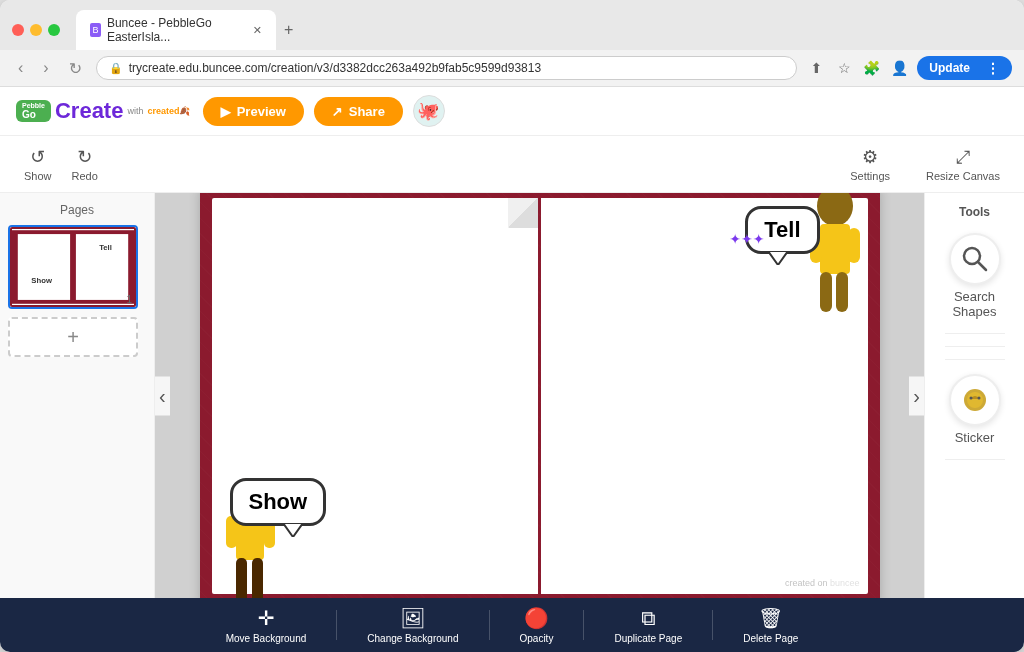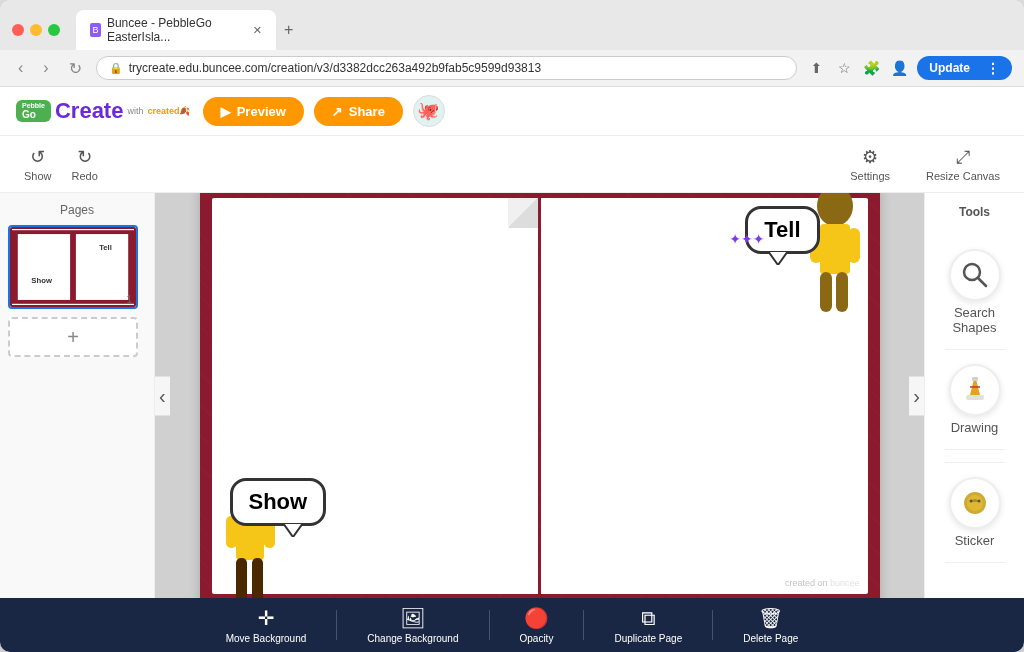--- a/index.html
+++ b/index.html
@@ -83,21 +83,21 @@
     .created-on { position: absolute; bottom: 18px; right: 20px; font-size: 9px; color: #aaa; opacity: 0.7; }
 
     
     .bottom-toolbar { background: #1a2744; padding: 8px 20px; display: flex; align-items: center; justify-content: center; gap: 30px; }
     .bottom-tool { display: flex; flex-direction: column; align-items: center; gap: 3px; cursor: pointer; color: white; font-size: 10px; }
     .bottom-tool-icon { font-size: 20px; }
     .bottom-separator { width: 1px; height: 30px; background: rgba(255,255,255,0.2); }
 
     
     .right-panel { width: 100px; background: white; border-left: 1px solid #eee; display: flex; flex-direction: column; align-items: center; padding: 12px 8px; gap: 4px; }
-    .right-panel-title { font-size: 12px; color: #555; font-weight: 600; text-align: center; margin-bottom: 20px; }
+    .right-panel-title { font-size: 12px; color: #555; font-weight: 600; text-align: center; margin-bottom: 4px; }
     .tool-item { display: flex; flex-direction: column; align-items: center; gap: 4px; cursor: pointer; padding: 6px; border-radius: 8px; width: 80px; }
     .tool-circle { width: 52px; height: 52px; border-radius: 50%; border: 2px solid #eee; display: flex; align-items: center; justify-content: center; font-size: 26px; background: white; box-shadow: 0 2px 6px rgba(0,0,0,0.1); }
     .tool-label { font-size: 13px; color: #555; text-align: center; }
     .tool-divider { width: 60px; height: 1px; background: #eee; margin: 4px 0; }
   </style>
 </head>
 <body>
 
 <div class="browser-window">
 
@@ -291,31 +291,20 @@
             <svg width="30" height="30" viewBox="0 0 30 30">
               <circle cx="12" cy="12" r="8" fill="none" stroke="#555" stroke-width="2.5"></circle>
               <line x1="18" y1="18" x2="26" y2="26" stroke="#555" stroke-width="2.5" stroke-linecap="round"></line>
             </svg>
           </div>
           <span class="tool-label">Search Shapes</span>
         </div>
 
         <div class="tool-divider"></div>
 
-        <div class="tool-item">
-          <div class="tool-circle">
-            <svg width="30" height="30" viewBox="0 0 30 30">
-              <rect x="6" y="20" width="18" height="5" rx="2" fill="#e0e0e0"></rect>
-              <polygon points="10,20 20,20 16,4 14,4" fill="#e8a020"></polygon>
-              <rect x="12" y="2" width="6" height="4" rx="1" fill="#d0d0d0"></rect>
-              <line x1="10" y1="12" x2="20" y2="12" stroke="#c0392b" stroke-width="1.5"></line>
-            </svg>
-          </div>
-          <span class="tool-label">Drawing</span>
-        </div>
 
         <div class="tool-divider"></div>
 
 
         <div class="tool-divider"></div>
 
         <div class="tool-item">
           <div class="tool-circle">
             <svg width="30" height="30" viewBox="0 0 30 30">
               <circle cx="15" cy="15" r="11" fill="#c8a020" opacity="0.9"></circle>

